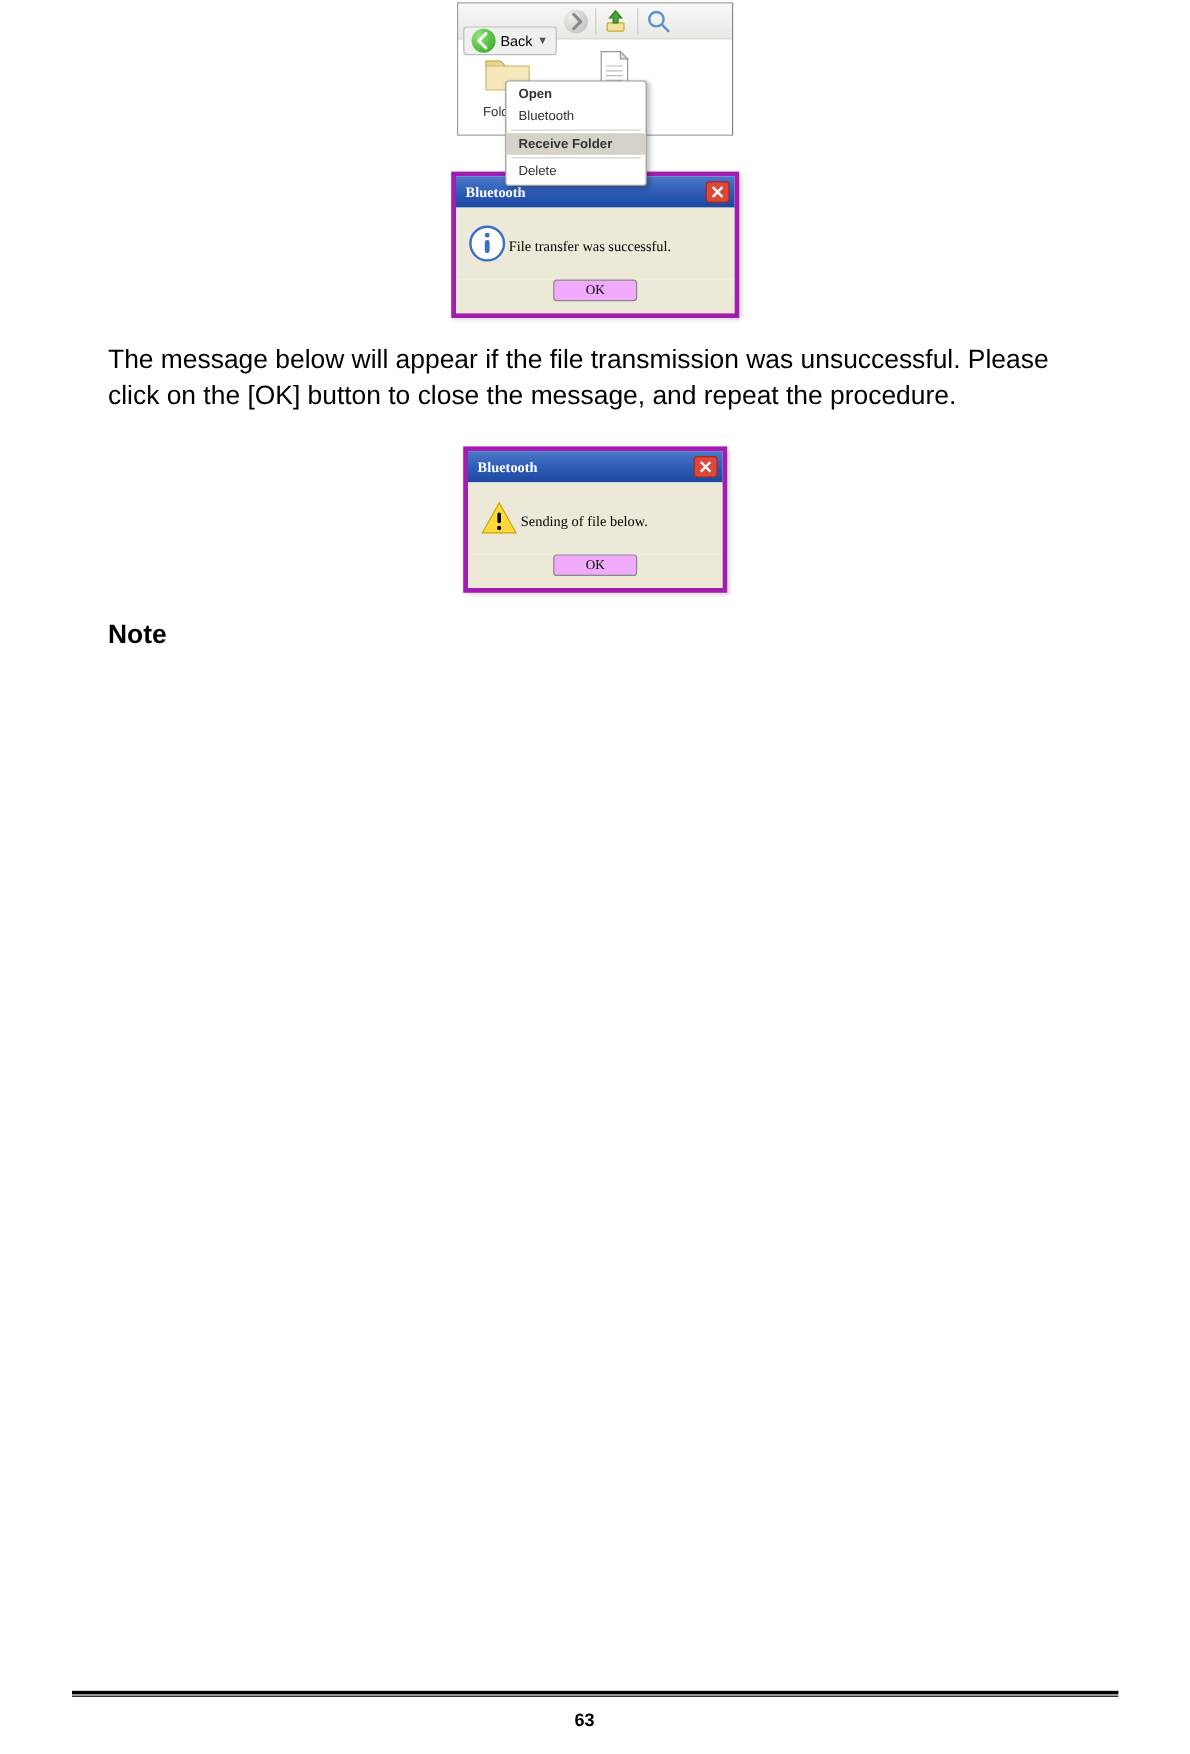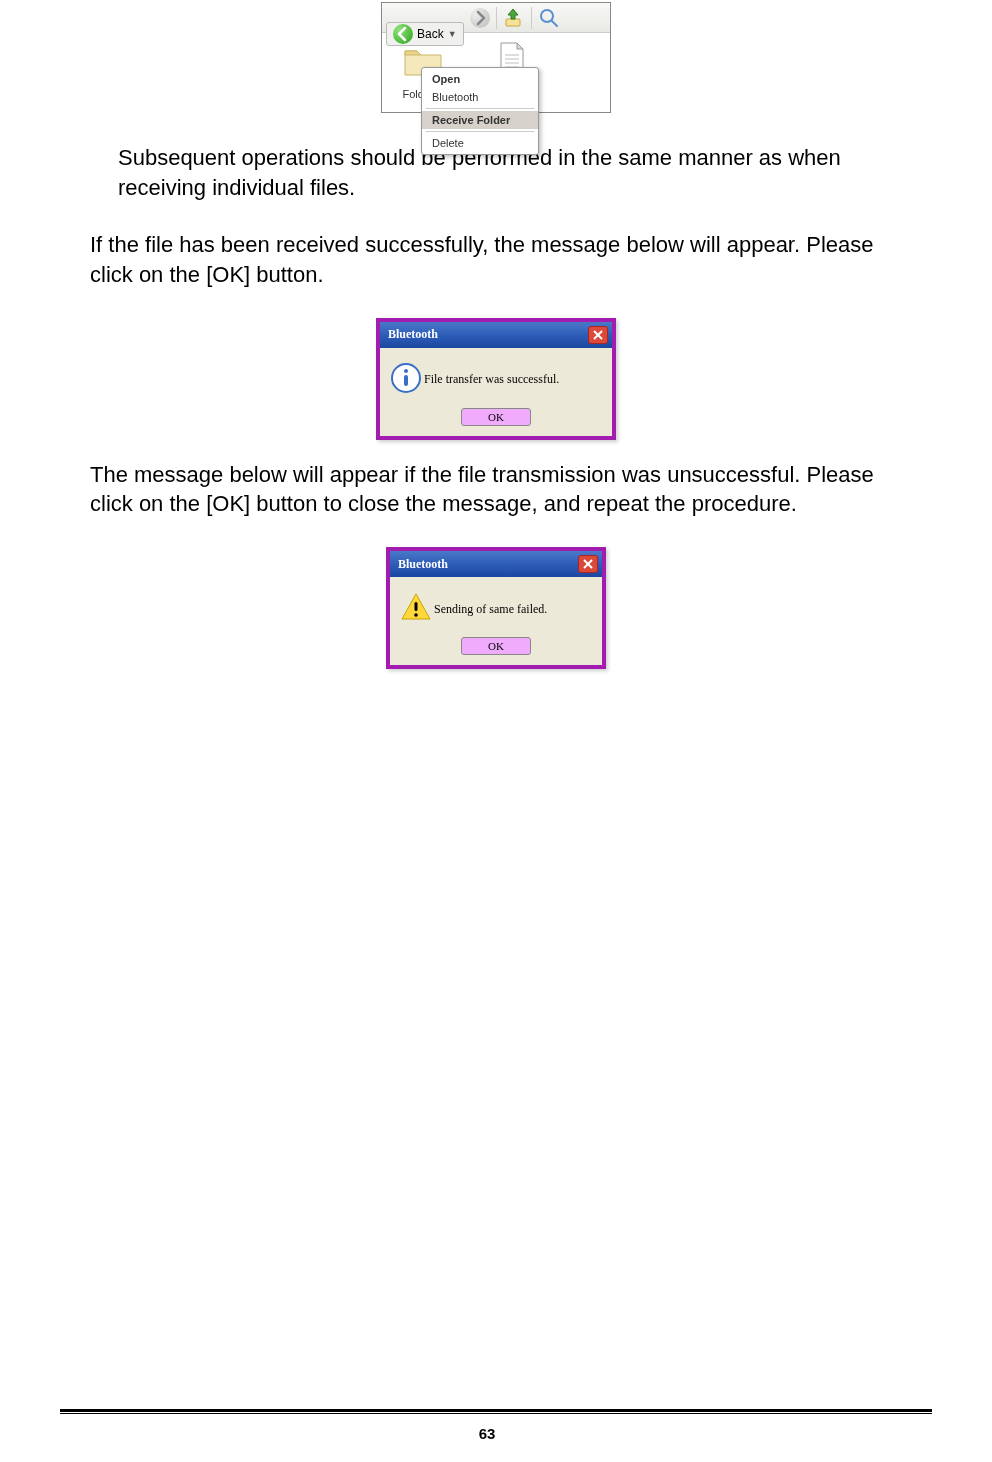--- a/index.html
+++ b/index.html
@@ -268,25 +268,20 @@
               <line x1="16" y1="24" x2="30" y2="24" stroke="#bbb"></line>
               <line x1="16" y1="28" x2="30" y2="28" stroke="#bbb"></line>
             </svg>
           </span>
           <span class="item-label">File-1.txt</span>
         </div>
       </div>
     </div>
   </div>
 
-  <div class="content">
-    <p class="para" style="padding-left:28px;">Subsequent operations should be performed in the same manner as when receiving individual files.</p>
-
-    <p class="para">If the file has been received successfully, the message below will appear. Please click on the [OK] button.</p>
-  </div>
 
   <div class="dialog">
     <div class="dlg-title">
       <span>Bluetooth</span>
       <span class="close-btn">
         <svg width="12" height="12" viewBox="0 0 12 12">
             <path d="M2 2 L10 10 M10 2 L2 10" stroke="#fff" stroke-width="2"></path>
           </svg>
       </span>
     </div>
@@ -319,27 +314,28 @@
       </span>
     </div>
     <div class="dlg-body">
       <span class="warn-icon">
         <svg viewBox="0 0 32 32">
           <path d="M16 3 L30 28 L2 28 Z" fill="#ffd93b" stroke="#c7a400" stroke-width="1"></path>
           <rect x="14.5" y="11" width="3" height="9" rx="1.5" fill="#000"></rect>
           <circle cx="16" cy="24" r="1.8" fill="#000"></circle>
         </svg>
       </span>
-      <span>Sending of same failed.</span>
+      <span>Sending of file below.</span>
     </div>
     <div class="dlg-foot">
       <span class="ok-btn">OK</span>
     </div>
   </div>
 
   <div class="content">
     <div class="para" style="margin-bottom:0;">
+      <div class="note-label">Note</div>
     </div>
   </div>
 
   <div class="footer-rule"></div>
   <div class="page-num">63</div>
 </div>
 
 </body></html>

